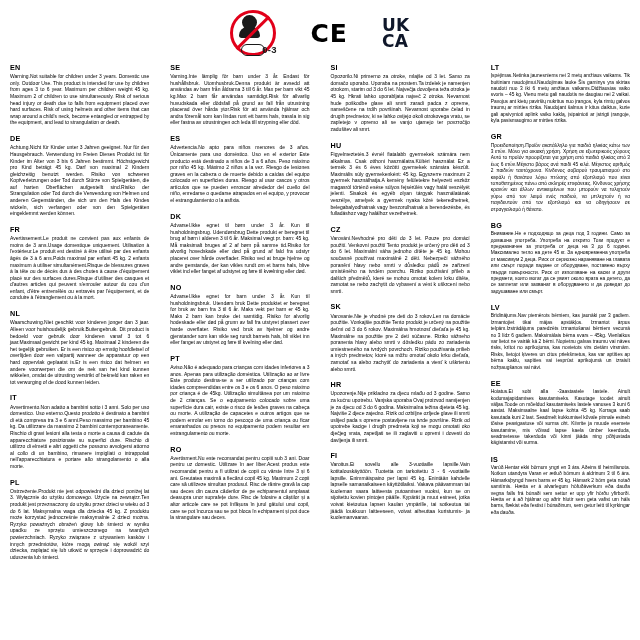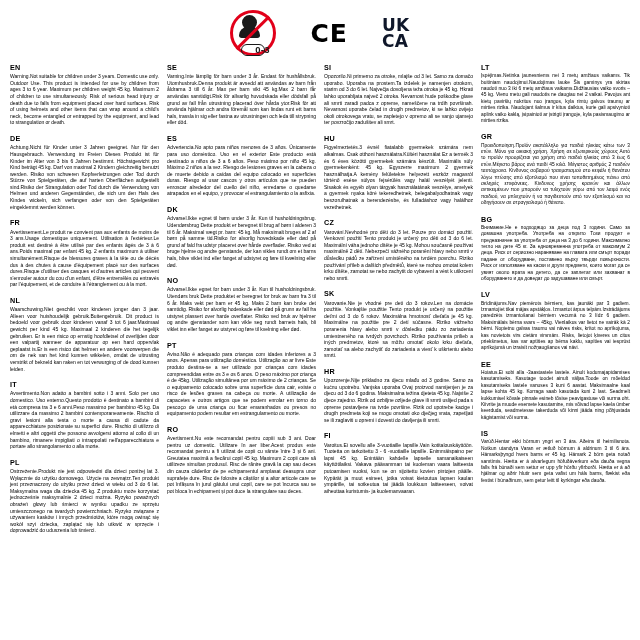--- a/index.html
+++ b/index.html
@@ -67,21 +67,21 @@
   }
   .no03 .body {
     position: absolute;
     left: 0; top: 12px;
     width: 21px; height: 11px;
     border-radius: 9px 9px 3px 3px;
     background: #1a1a1a;
   }
   .no03 .age {
     position: absolute;
-    left: 9px; bottom: 1px;
+    left: 16px; bottom: 1px;
     width: 46px;
     text-align: center;
     font-size: 9.5px;
     font-weight: bold;
     color: #1a1a1a;
     letter-spacing: 0.2px;
   }
   .no03 .agebox {
     position: absolute;
     left: 11px; bottom: 0px;
@@ -108,21 +108,21 @@
     font-weight: bold;
     line-height: 0.96;
     letter-spacing: 0.3px;
     text-align: left;
     color: #0f172a;
   }
 
   
   .columns {
     display: flex;
-    gap: 8px;
+    gap: 21px;
     margin-top: 4px;
   }
   .col {
     flex: 1 1 0;
     min-width: 0;
   }
   .block {
     margin-bottom: 9px;
     page-break-inside: avoid;
   }

